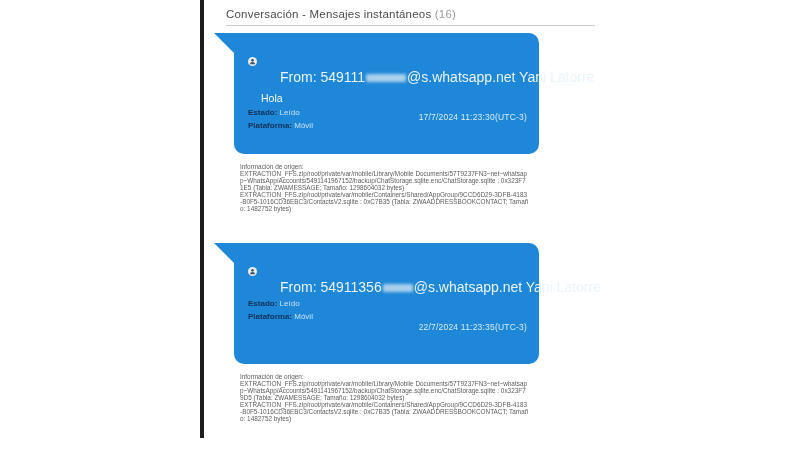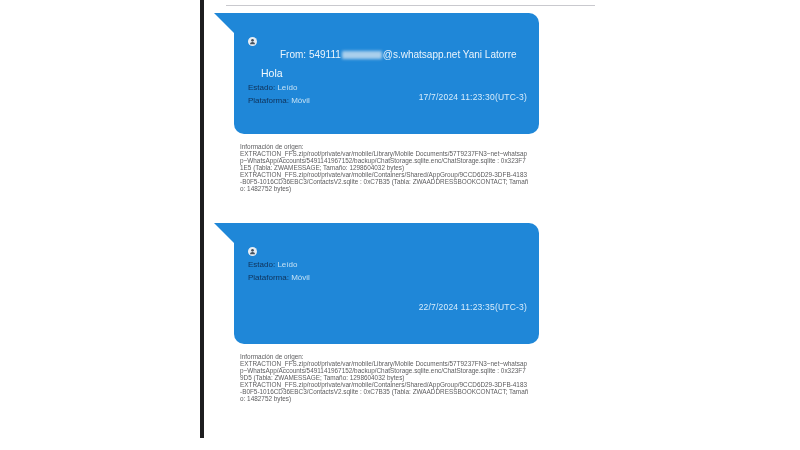--- a/index.html
+++ b/index.html
@@ -44,60 +44,64 @@
   }
   .avatar{
     width:9px;height:9px;border-radius:50%;
     background:#e7edf3;
     display:flex;align-items:center;justify-content:center;
     overflow:hidden;
   }
   .avatar svg{width:7px;height:7px;fill:#46525e;}
   .from-line{
     margin-top:3px;
-    font-size:10px;color:#eaf4fc;
+    font-size:14px;color:#eaf4fc;
     white-space:nowrap;
     padding-left:32px;
   }
   .redacted{
     display:inline-block;height:8px;vertical-align:middle;
     background:#a9cfec;border-radius:1px;
     filter:blur(1.6px);
     margin:0 1px;
   }
   .redacted.w1{width:40px;}
   .redacted.w2{width:30px;}
   .body-text{
     margin-top:7px;
     font-size:10.5px;color:#f4fafd;padding-left:13px;
   }
   .meta-line{
     margin-top:4px;
     font-size:8px;color:#c5e1f4;
   }
-  .meta-line .lbl{font-weight:normal;color:#0f3158;}
+  .meta-line .lbl{font-weight:bold;color:#0f3158;}
   .timestamp{
     position:absolute;right:12px;bottom:32px;
     font-size:8.5px;color:#d9edfb;letter-spacing:.2px;
   }
   .source-info{
     margin-left:26px;margin-top:9px;
     width:289px;
     font-size:6.4px;line-height:7px;color:#5c5c5e;
     word-break:break-all;
   }
   .gap-between{height:24px;}
 </style>
 </head>
 <body>
 
 <div class="edge-bar"></div>
 
 <div class="content">
 
+  <div class="header-row">
+    <span>Conversación - Mensajes instantáneos</span>
+    <span class="header-count">(16)</span>
+  </div>
   <div class="header-rule"></div>
 
   <div class="msg-block">
     <div class="bubble">
       <div class="tail"></div>
       <div class="avatar">
         <svg viewBox="0 0 24 24">
             <circle cx="12" cy="8" r="4.5"></circle>
             <path d="M3.5 21c0-4.5 4-7 8.5-7s8.5 2.5 8.5 7z"></path>
           </svg>
@@ -127,20 +131,23 @@
 
   <div class="msg-block">
     <div class="bubble">
       <div class="tail"></div>
       <div class="avatar">
         <svg viewBox="0 0 24 24">
             <circle cx="12" cy="8" r="4.5"></circle>
             <path d="M3.5 21c0-4.5 4-7 8.5-7s8.5 2.5 8.5 7z"></path>
           </svg>
       </div>
+      <div class="from-line">
+        <span>From: 54911356</span><span class="redacted w2"></span><span>@s.whatsapp.net Yani Latorre</span>
+      </div>
       <div class="meta-line">
         <span class="lbl">Estado:</span>
         <span>Leído</span>
       </div>
       <div class="meta-line">
         <span class="lbl">Plataforma:</span>
         <span>Móvil</span>
       </div>
       <div class="timestamp">22/7/2024 11:23:35(UTC-3)</div>
     </div>

